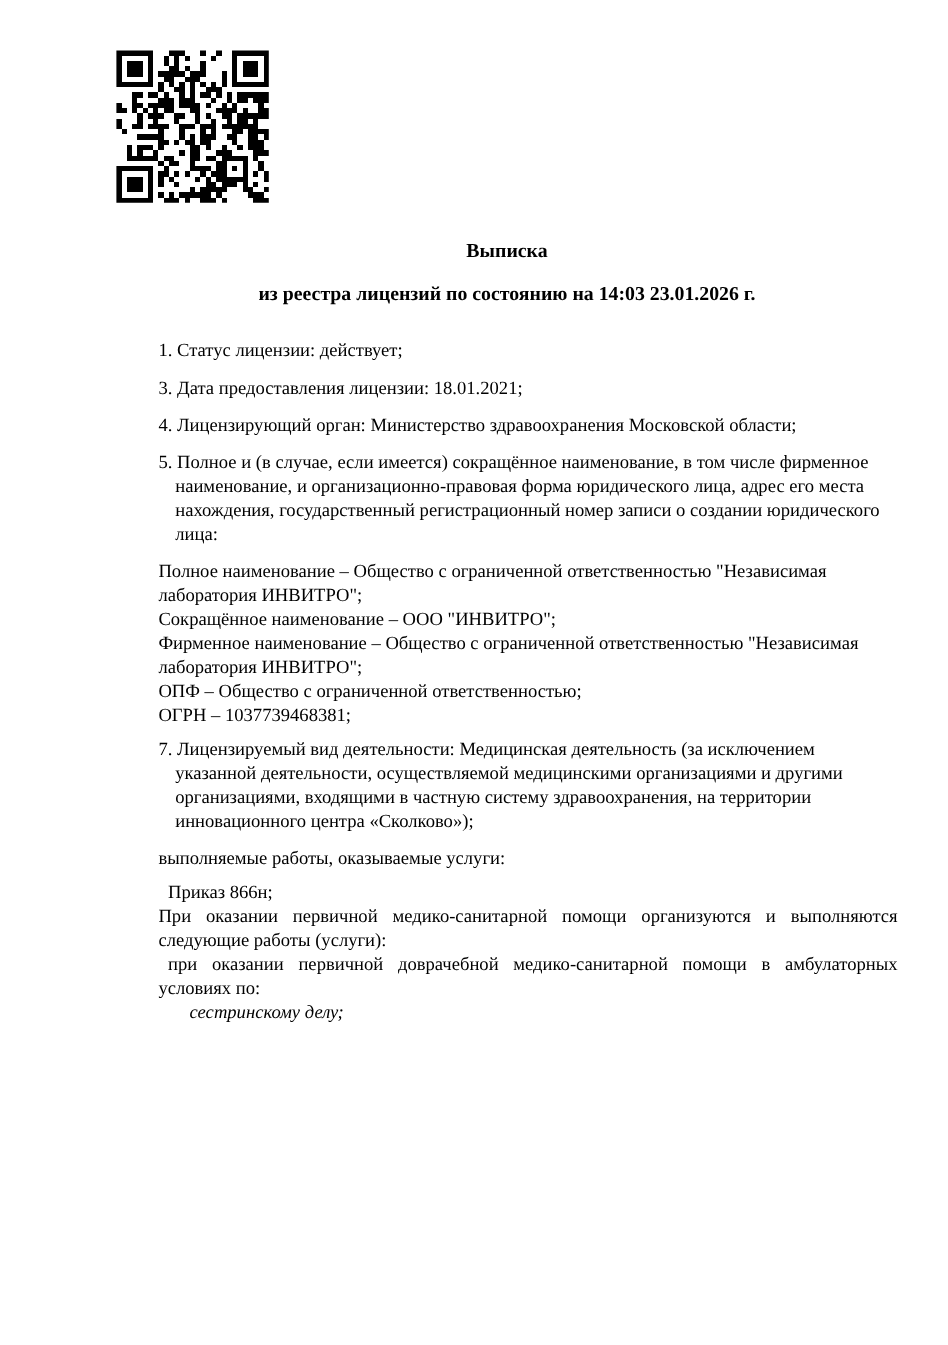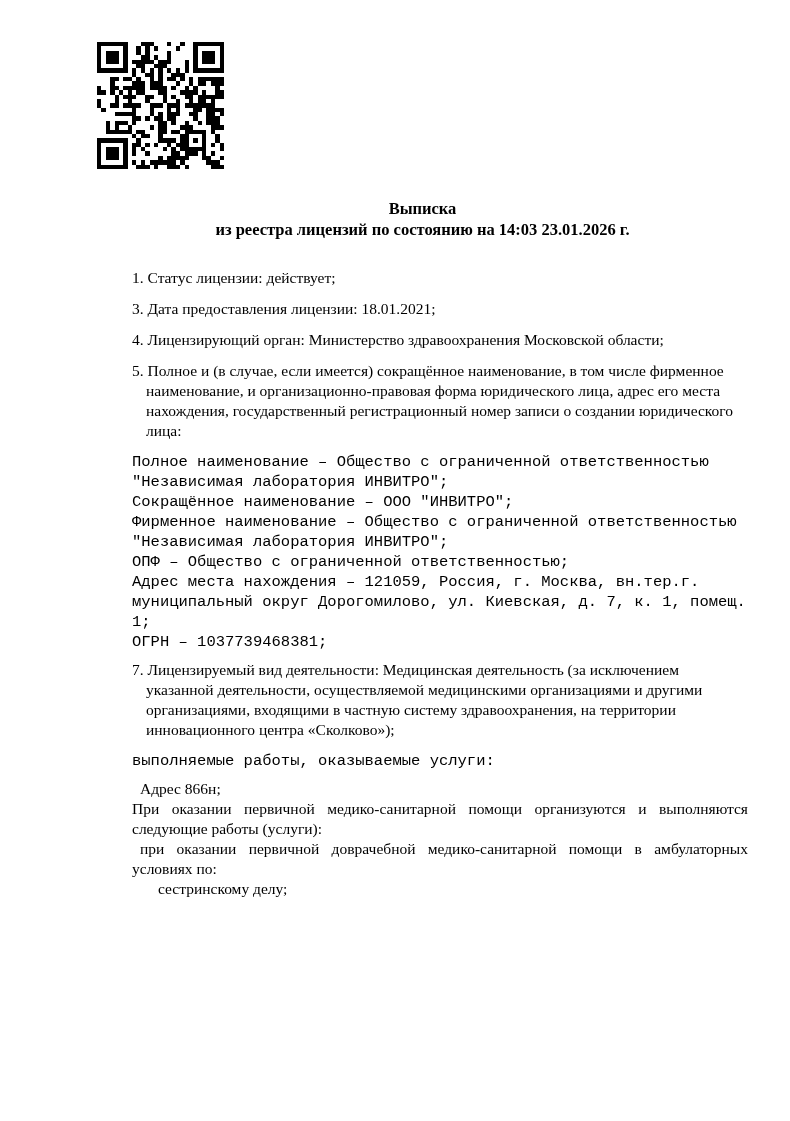--- a/index.html
+++ b/index.html
@@ -23,34 +23,34 @@
   }
   .heading {
     padding-top: 198px;
     margin-left: 97px;
     width: 651px;
     text-align: center;
     font-weight: bold;
     font-size: 16.5px;
     line-height: 21px;
   }
-  .heading .subtitle { }
+  .heading .subtitle { margin-top: 15px; }
   .content {
     margin: 28px 0 0 132px;
     width: 616px;
   }
   .content p { margin: 0 0 11px 0; }
   p.num { padding-left: 14px; text-indent: -14px; }
   .block { margin: 0 0 8px 0; }
-  .block p { margin: 0; font-family: Liberation Mono, monospace; }
+  .block p { margin: 0; }
   .works { margin: 0; }
   .works p { margin: 0; }
   .justify { text-align: justify; }
   .ind8  { text-indent: 8px; }
-  .ind26 { text-indent: 26px; }
+  .ind26 { text-indent: 26px; font-style: italic; }
 </style>
 </head>
 <body>
 
 <div class="doc">
 
   <svg id="qr" class="qr" viewBox="0 0 29 29" shape-rendering="crispEdges">
       <path d="M0 0h1v1h-1zM1 0h1v1h-1zM2 0h1v1h-1zM3 0h1v1h-1zM4 0h1v1h-1zM5 0h1v1h-1zM6 0h1v1h-1zM10 0h1v1h-1zM11 0h1v1h-1zM12 0h1v1h-1zM16 0h1v1h-1zM19 0h1v1h-1zM22 0h1v1h-1zM23 0h1v1h-1zM24 0h1v1h-1zM25 0h1v1h-1zM26 0h1v1h-1zM27 0h1v1h-1zM28 0h1v1h-1zM0 1h1v1h-1zM6 1h1v1h-1zM9 1h1v1h-1zM11 1h1v1h-1zM13 1h1v1h-1zM18 1h1v1h-1zM22 1h1v1h-1zM28 1h1v1h-1zM0 2h1v1h-1zM2 2h1v1h-1zM3 2h1v1h-1zM4 2h1v1h-1zM6 2h1v1h-1zM9 2h1v1h-1zM11 2h1v1h-1zM16 2h1v1h-1zM22 2h1v1h-1zM24 2h1v1h-1zM25 2h1v1h-1zM26 2h1v1h-1zM28 2h1v1h-1zM0 3h1v1h-1zM2 3h1v1h-1zM3 3h1v1h-1zM4 3h1v1h-1zM6 3h1v1h-1zM10 3h1v1h-1zM11 3h1v1h-1zM13 3h1v1h-1zM16 3h1v1h-1zM22 3h1v1h-1zM24 3h1v1h-1zM25 3h1v1h-1zM26 3h1v1h-1zM28 3h1v1h-1zM0 4h1v1h-1zM2 4h1v1h-1zM3 4h1v1h-1zM4 4h1v1h-1zM6 4h1v1h-1zM8 4h1v1h-1zM9 4h1v1h-1zM10 4h1v1h-1zM11 4h1v1h-1zM12 4h1v1h-1zM14 4h1v1h-1zM15 4h1v1h-1zM16 4h1v1h-1zM20 4h1v1h-1zM22 4h1v1h-1zM24 4h1v1h-1zM25 4h1v1h-1zM26 4h1v1h-1zM28 4h1v1h-1zM0 5h1v1h-1zM6 5h1v1h-1zM9 5h1v1h-1zM10 5h1v1h-1zM13 5h1v1h-1zM14 5h1v1h-1zM15 5h1v1h-1zM20 5h1v1h-1zM22 5h1v1h-1zM28 5h1v1h-1zM0 6h1v1h-1zM1 6h1v1h-1zM2 6h1v1h-1zM3 6h1v1h-1zM4 6h1v1h-1zM5 6h1v1h-1zM6 6h1v1h-1zM8 6h1v1h-1zM10 6h1v1h-1zM12 6h1v1h-1zM14 6h1v1h-1zM16 6h1v1h-1zM18 6h1v1h-1zM20 6h1v1h-1zM22 6h1v1h-1zM23 6h1v1h-1zM24 6h1v1h-1zM25 6h1v1h-1zM26 6h1v1h-1zM27 6h1v1h-1zM28 6h1v1h-1zM8 7h1v1h-1zM11 7h1v1h-1zM12 7h1v1h-1zM14 7h1v1h-1zM17 7h1v1h-1zM18 7h1v1h-1zM19 7h1v1h-1zM3 8h1v1h-1zM4 8h1v1h-1zM6 8h1v1h-1zM7 8h1v1h-1zM9 8h1v1h-1zM12 8h1v1h-1zM14 8h1v1h-1zM16 8h1v1h-1zM17 8h1v1h-1zM19 8h1v1h-1zM21 8h1v1h-1zM23 8h1v1h-1zM24 8h1v1h-1zM25 8h1v1h-1zM26 8h1v1h-1zM27 8h1v1h-1zM28 8h1v1h-1zM3 9h1v1h-1zM8 9h1v1h-1zM9 9h1v1h-1zM10 9h1v1h-1zM12 9h1v1h-1zM13 9h1v1h-1zM14 9h1v1h-1zM18 9h1v1h-1zM21 9h1v1h-1zM23 9h1v1h-1zM24 9h1v1h-1zM26 9h1v1h-1zM27 9h1v1h-1zM28 9h1v1h-1zM0 10h1v1h-1zM3 10h1v1h-1zM4 10h1v1h-1zM6 10h1v1h-1zM7 10h1v1h-1zM8 10h1v1h-1zM9 10h1v1h-1zM10 10h1v1h-1zM12 10h1v1h-1zM13 10h1v1h-1zM14 10h1v1h-1zM15 10h1v1h-1zM17 10h1v1h-1zM20 10h1v1h-1zM22 10h1v1h-1zM27 10h1v1h-1zM0 11h1v1h-1zM1 11h1v1h-1zM3 11h1v1h-1zM5 11h1v1h-1zM7 11h1v1h-1zM9 11h1v1h-1zM10 11h1v1h-1zM14 11h1v1h-1zM15 11h1v1h-1zM19 11h1v1h-1zM20 11h1v1h-1zM21 11h1v1h-1zM22 11h1v1h-1zM24 11h1v1h-1zM27 11h1v1h-1zM28 11h1v1h-1zM4 12h1v1h-1zM6 12h1v1h-1zM7 12h1v1h-1zM8 12h1v1h-1zM11 12h1v1h-1zM12 12h1v1h-1zM15 12h1v1h-1zM17 12h1v1h-1zM20 12h1v1h-1zM21 12h1v1h-1zM23 12h1v1h-1zM24 12h1v1h-1zM25 12h1v1h-1zM26 12h1v1h-1zM27 12h1v1h-1zM28 12h1v1h-1zM0 13h1v1h-1zM4 13h1v1h-1zM7 13h1v1h-1zM11 13h1v1h-1zM15 13h1v1h-1zM18 13h1v1h-1zM21 13h1v1h-1zM23 13h1v1h-1zM24 13h1v1h-1zM26 13h1v1h-1zM0 14h1v1h-1zM3 14h1v1h-1zM4 14h1v1h-1zM6 14h1v1h-1zM7 14h1v1h-1zM8 14h1v1h-1zM9 14h1v1h-1zM12 14h1v1h-1zM13 14h1v1h-1zM14 14h1v1h-1zM16 14h1v1h-1zM17 14h1v1h-1zM18 14h1v1h-1zM20 14h1v1h-1zM21 14h1v1h-1zM22 14h1v1h-1zM23 14h1v1h-1zM24 14h1v1h-1zM25 14h1v1h-1zM26 14h1v1h-1zM1 15h1v1h-1zM8 15h1v1h-1zM12 15h1v1h-1zM16 15h1v1h-1zM18 15h1v1h-1zM22 15h1v1h-1zM23 15h1v1h-1zM25 15h1v1h-1zM26 15h1v1h-1zM27 15h1v1h-1zM28 15h1v1h-1zM4 16h1v1h-1zM5 16h1v1h-1zM6 16h1v1h-1zM7 16h1v1h-1zM8 16h1v1h-1zM12 16h1v1h-1zM14 16h1v1h-1zM16 16h1v1h-1zM17 16h1v1h-1zM18 16h1v1h-1zM21 16h1v1h-1zM22 16h1v1h-1zM25 16h1v1h-1zM26 16h1v1h-1zM28 16h1v1h-1zM8 17h1v1h-1zM9 17h1v1h-1zM11 17h1v1h-1zM13 17h1v1h-1zM14 17h1v1h-1zM16 17h1v1h-1zM17 17h1v1h-1zM22 17h1v1h-1zM25 17h1v1h-1zM26 17h1v1h-1zM27 17h1v1h-1zM2 18h1v1h-1zM4 18h1v1h-1zM5 18h1v1h-1zM6 18h1v1h-1zM8 18h1v1h-1zM14 18h1v1h-1zM15 18h1v1h-1zM17 18h1v1h-1zM20 18h1v1h-1zM23 18h1v1h-1zM25 18h1v1h-1zM26 18h1v1h-1zM27 18h1v1h-1zM2 19h1v1h-1zM4 19h1v1h-1zM7 19h1v1h-1zM12 19h1v1h-1zM14 19h1v1h-1zM15 19h1v1h-1zM19 19h1v1h-1zM20 19h1v1h-1zM21 19h1v1h-1zM26 19h1v1h-1zM27 19h1v1h-1zM28 19h1v1h-1zM2 20h1v1h-1zM3 20h1v1h-1zM4 20h1v1h-1zM5 20h1v1h-1zM6 20h1v1h-1zM7 20h1v1h-1zM9 20h1v1h-1zM10 20h1v1h-1zM14 20h1v1h-1zM15 20h1v1h-1zM17 20h1v1h-1zM18 20h1v1h-1zM20 20h1v1h-1zM21 20h1v1h-1zM22 20h1v1h-1zM23 20h1v1h-1zM24 20h1v1h-1zM26 20h1v1h-1zM8 21h1v1h-1zM10 21h1v1h-1zM11 21h1v1h-1zM14 21h1v1h-1zM19 21h1v1h-1zM20 21h1v1h-1zM24 21h1v1h-1zM27 21h1v1h-1zM0 22h1v1h-1zM1 22h1v1h-1zM2 22h1v1h-1zM3 22h1v1h-1zM4 22h1v1h-1zM5 22h1v1h-1zM6 22h1v1h-1zM9 22h1v1h-1zM14 22h1v1h-1zM15 22h1v1h-1zM16 22h1v1h-1zM17 22h1v1h-1zM19 22h1v1h-1zM20 22h1v1h-1zM22 22h1v1h-1zM24 22h1v1h-1zM27 22h1v1h-1zM0 23h1v1h-1zM6 23h1v1h-1zM8 23h1v1h-1zM9 23h1v1h-1zM11 23h1v1h-1zM13 23h1v1h-1zM16 23h1v1h-1zM18 23h1v1h-1zM19 23h1v1h-1zM20 23h1v1h-1zM24 23h1v1h-1zM26 23h1v1h-1zM28 23h1v1h-1zM0 24h1v1h-1zM2 24h1v1h-1zM3 24h1v1h-1zM4 24h1v1h-1zM6 24h1v1h-1zM8 24h1v1h-1zM10 24h1v1h-1zM15 24h1v1h-1zM17 24h1v1h-1zM19 24h1v1h-1zM20 24h1v1h-1zM21 24h1v1h-1zM22 24h1v1h-1zM23 24h1v1h-1zM24 24h1v1h-1zM28 24h1v1h-1zM0 25h1v1h-1zM2 25h1v1h-1zM3 25h1v1h-1zM4 25h1v1h-1zM6 25h1v1h-1zM8 25h1v1h-1zM11 25h1v1h-1zM17 25h1v1h-1zM18 25h1v1h-1zM20 25h1v1h-1zM21 25h1v1h-1zM22 25h1v1h-1zM24 25h1v1h-1zM26 25h1v1h-1zM0 26h1v1h-1zM2 26h1v1h-1zM3 26h1v1h-1zM4 26h1v1h-1zM6 26h1v1h-1zM14 26h1v1h-1zM16 26h1v1h-1zM17 26h1v1h-1zM18 26h1v1h-1zM19 26h1v1h-1zM20 26h1v1h-1zM24 26h1v1h-1zM25 26h1v1h-1zM28 26h1v1h-1zM0 27h1v1h-1zM6 27h1v1h-1zM8 27h1v1h-1zM10 27h1v1h-1zM12 27h1v1h-1zM13 27h1v1h-1zM14 27h1v1h-1zM15 27h1v1h-1zM16 27h1v1h-1zM17 27h1v1h-1zM19 27h1v1h-1zM25 27h1v1h-1zM26 27h1v1h-1zM27 27h1v1h-1zM0 28h1v1h-1zM1 28h1v1h-1zM2 28h1v1h-1zM3 28h1v1h-1zM4 28h1v1h-1zM5 28h1v1h-1zM6 28h1v1h-1zM9 28h1v1h-1zM10 28h1v1h-1zM11 28h1v1h-1zM13 28h1v1h-1zM16 28h1v1h-1zM17 28h1v1h-1zM18 28h1v1h-1zM20 28h1v1h-1zM26 28h1v1h-1zM27 28h1v1h-1zM28 28h1v1h-1z" fill="#000000"></path>
     </svg>
 
@@ -68,33 +68,32 @@
 
     <p class="num"><span>4.</span> <span>Лицензирующий орган: Министерство здравоохранения Московской области;</span></p>
 
     <p class="num"><span>5.</span> <span>Полное и (в случае, если имеется) сокращённое наименование, в том числе фирменное наименование, и организационно-правовая форма юридического лица, адрес его места нахождения, государственный регистрационный номер записи о создании юридического лица:</span></p>
 
     <div class="block">
       <p>Полное наименование – Общество с ограниченной ответственностью "Независимая лаборатория ИНВИТРО";</p>
       <p>Сокращённое наименование – ООО "ИНВИТРО";</p>
       <p>Фирменное наименование – Общество с ограниченной ответственностью "Независимая лаборатория ИНВИТРО";</p>
       <p>ОПФ – Общество с ограниченной ответственностью;</p>
-      <p>Адрес места нахождения – 121059, Россия, г. Москва, вн.тер.г. муниципальный округ Дорогомилово, ул. Киевская, д. 7, к. 1, помещ. 1;</p>
       <p>ОГРН – 1037739468381;</p>
     </div>
 
 
     <p class="num"><span>7.</span> <span>Лицензируемый вид деятельности: Медицинская деятельность (за исключением указанной деятельности, осуществляемой медицинскими организациями и другими организациями, входящими в частную систему здравоохранения, на территории инновационного центра «Сколково»);</span></p>
 
 
     <div class="block">
       <p>выполняемые работы, оказываемые услуги:</p>
     </div>
 
     <div class="works">
-      <p class="ind8">Адрес 866н;</p>
+      <p class="ind8">Приказ 866н;</p>
       <p class="justify">При оказании первичной медико-санитарной помощи организуются и выполняются следующие работы (услуги):</p>
       <p class="justify ind8">при оказании первичной доврачебной медико-санитарной помощи в амбулаторных условиях по:</p>
       <p class="ind26">сестринскому делу;</p>
     </div>
 
   </div>
 </div>
 
 </body></html>

